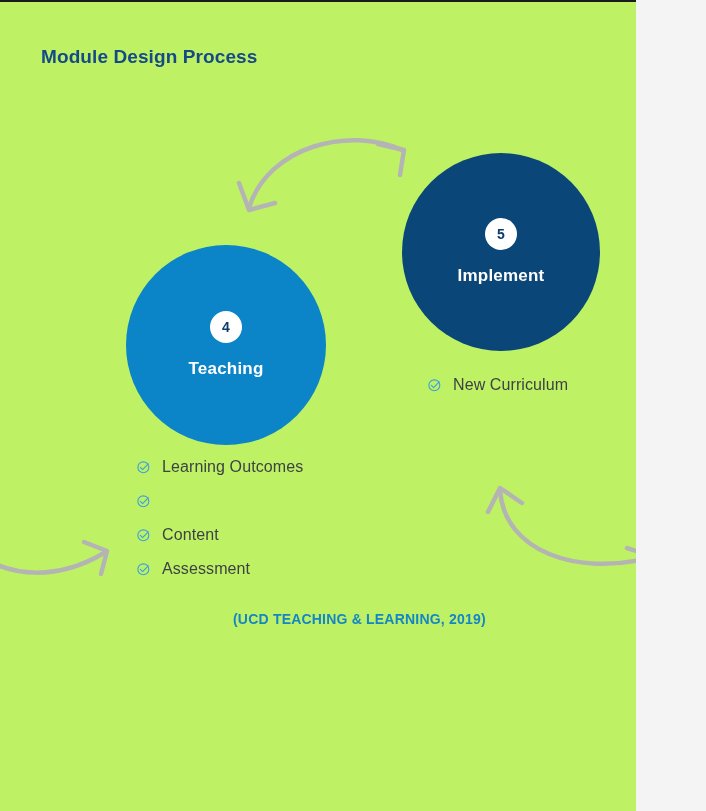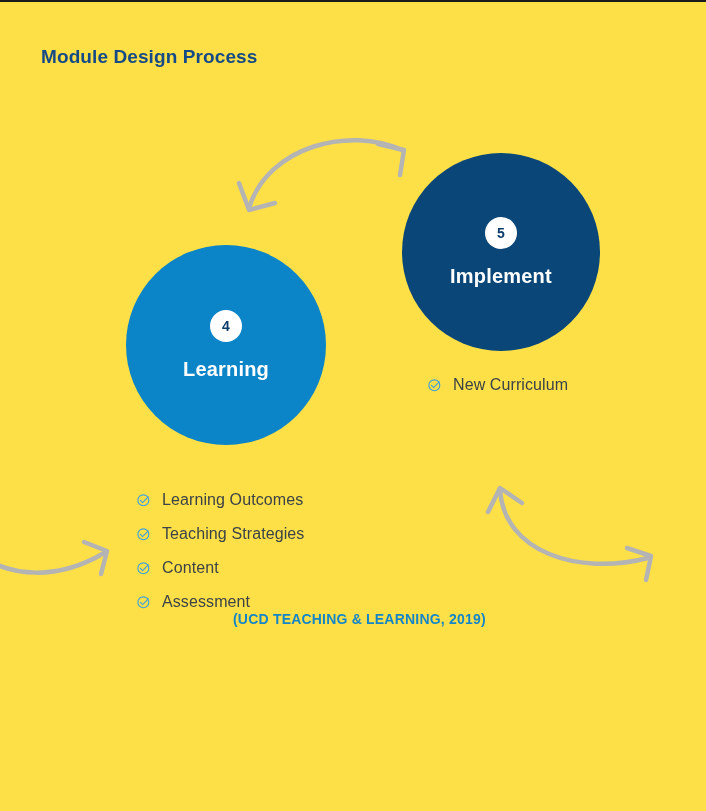--- a/index.html
+++ b/index.html
@@ -13,23 +13,23 @@
     background: #f4f4f4;
     font-family: "Liberation Sans", sans-serif;
     overflow: hidden;
     position: relative;
   }
 
   #slide {
     position: absolute;
     left: 0;
     top: 0;
-    width: 706px;
+    width: 636px;
     height: 811px;
-    background: #fde047;
+    background: #bef264;
     overflow: hidden;
   }
 
   
   .top-edge {
     position: absolute;
     left: 0;
     top: 0;
     width: 706px;
     height: 2px;
@@ -91,33 +91,33 @@
     font-size: 14px;
     font-weight: bold;
     display: flex;
     align-items: center;
     justify-content: center;
     line-height: 1;
   }
   .step-label {
     margin-top: 16px;
     color: #ffffff;
-    font-size: 20px;
+    font-size: 17px;
     font-weight: bold;
     letter-spacing: 0.2px;
     white-space: nowrap;
   }
 
   
   .bullet-list {
     position: absolute;
   }
   .bullet-list.outline-items {
     left: 136px;
-    top: 483px;
+    top: 450px;
   }
   .bullet-list.implement-items {
     left: 427px;
     top: 368px;
   }
 
   .bullet-item {
     display: flex;
     align-items: center;
     height: 34px;
@@ -172,37 +172,36 @@
 
     <g>
       <path d="M 500 490 C 504 552 578 576 648 558" fill="none" stroke="#b4b4b4" stroke-width="4.5" stroke-linecap="round"></path>
       <path d="M 488 512 L 500 488 L 522 503" fill="none" stroke="#b4b4b4" stroke-width="4.5" stroke-linecap="round" stroke-linejoin="round"></path>
       <path d="M 627 548 L 651 556 L 646 580" fill="none" stroke="#b4b4b4" stroke-width="4.5" stroke-linecap="round" stroke-linejoin="round"></path>
     </g>
   </svg>
 
   <div class="step-circle outline-step">
     <div class="step-badge">4</div>
-    <div class="step-label">Learning</div>
+    <div class="step-label">Teaching</div>
   </div>
 
   <div class="bullet-list outline-items">
     <div class="bullet-item">
       <svg class="bullet-icon" viewBox="0 0 24 24">
         <circle cx="11" cy="12.5" r="8.2" fill="none" stroke="#3fa0de" stroke-width="1.7"></circle>
         <path d="M 6.6 12.6 L 9.9 16 L 18.4 7.2" fill="none" stroke="#3fa0de" stroke-width="1.7" stroke-linecap="round" stroke-linejoin="round"></path>
       </svg>
       <span class="bullet-text">Learning Outcomes</span>
     </div>
     <div class="bullet-item">
       <svg class="bullet-icon" viewBox="0 0 24 24">
         <circle cx="11" cy="12.5" r="8.2" fill="none" stroke="#3fa0de" stroke-width="1.7"></circle>
         <path d="M 6.6 12.6 L 9.9 16 L 18.4 7.2" fill="none" stroke="#3fa0de" stroke-width="1.7" stroke-linecap="round" stroke-linejoin="round"></path>
       </svg>
-      <span class="bullet-text">Teaching Strategies</span>
     </div>
     <div class="bullet-item">
       <svg class="bullet-icon" viewBox="0 0 24 24">
         <circle cx="11" cy="12.5" r="8.2" fill="none" stroke="#3fa0de" stroke-width="1.7"></circle>
         <path d="M 6.6 12.6 L 9.9 16 L 18.4 7.2" fill="none" stroke="#3fa0de" stroke-width="1.7" stroke-linecap="round" stroke-linejoin="round"></path>
       </svg>
       <span class="bullet-text">Content</span>
     </div>
     <div class="bullet-item">
       <svg class="bullet-icon" viewBox="0 0 24 24">

